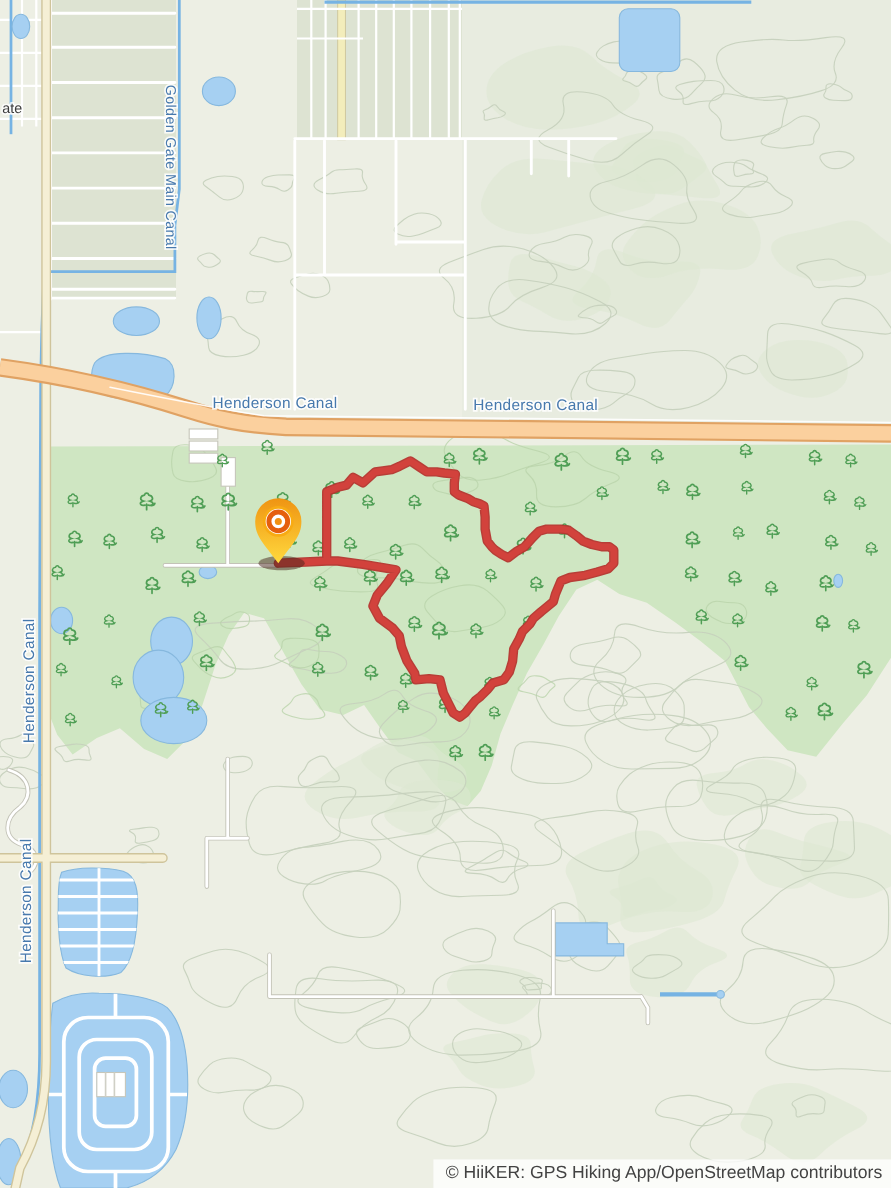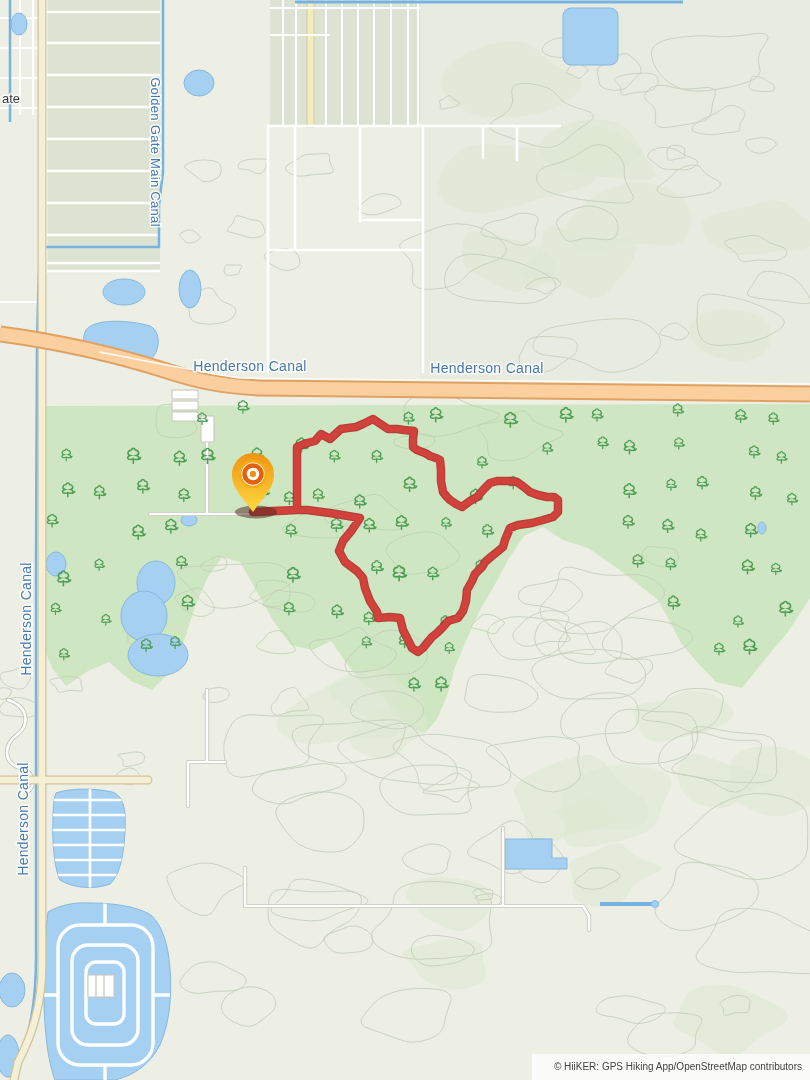--- a/index.html
+++ b/index.html
@@ -26,22 +26,22 @@
   .yroad{fill:#f3edbb;stroke:#cdc49a;stroke-width:.8}
   .bld{fill:#fff;stroke:#c6c6ba;stroke-width:1}
   .tree{stroke:var(--tree,#4f9e55);fill:none;stroke-width:1.3;stroke-linecap:round}
   .trailO{stroke:#b5352f;fill:none;stroke-width:8.5;stroke-linejoin:round;stroke-linecap:round;opacity:.95}
   .trail{stroke:var(--trail,#d2423c);fill:none;stroke-width:6;stroke-linejoin:round;stroke-linecap:round}
   .lblWater{fill:var(--label-water,#4779ad);font-size:14px;paint-order:stroke;stroke:rgba(255,255,255,.85);
             stroke-width:3px;text-anchor:middle;font-weight:400;letter-spacing:.3px}
   .lblWaterSm{font-size:13px}
   .lblDark{fill:#3b3b3b;font-size:13px;paint-order:stroke;stroke:rgba(255,255,255,.8);stroke-width:3px}
   .attribution{position:absolute;right:0;bottom:0;height:26px;line-height:26px;
-               background:rgba(255,255,255,.78);color:#424242;font-size:10px;
-               padding:0 8px 0 22px;white-space:nowrap}
+               background:rgba(255,255,255,.78);color:#424242;font-size:16px;
+               padding:0 8px 0 11px;white-space:nowrap}
   .stop-top{stop-color:#ef9412}
   .stop-bot{stop-color:#ffd93e}
 </style>
 </head>
 <body>
 
 <div class="screen">
 <svg id="mapsvg" width="810" height="1080" viewBox="0 0 810 1080">
   <defs>
     <linearGradient id="pinGrad" x1="0" y1="0" x2="0" y2="1">

